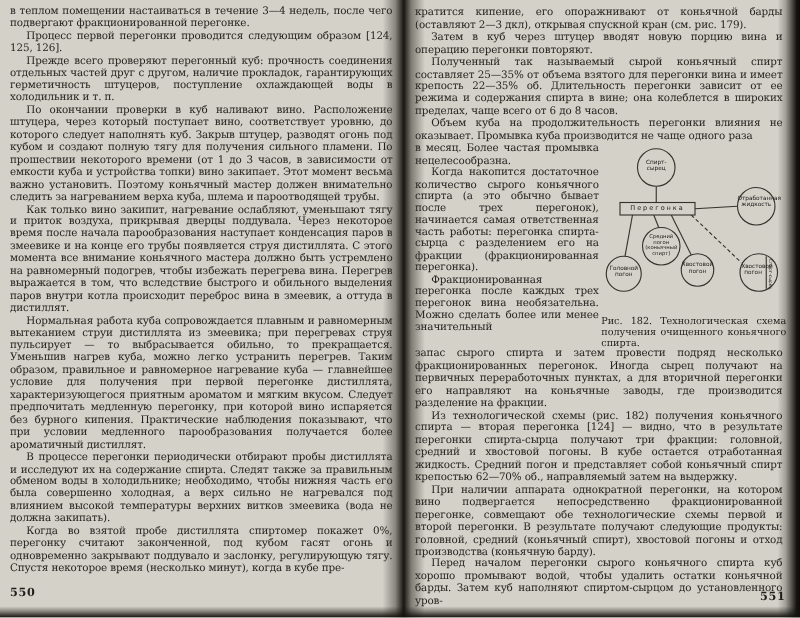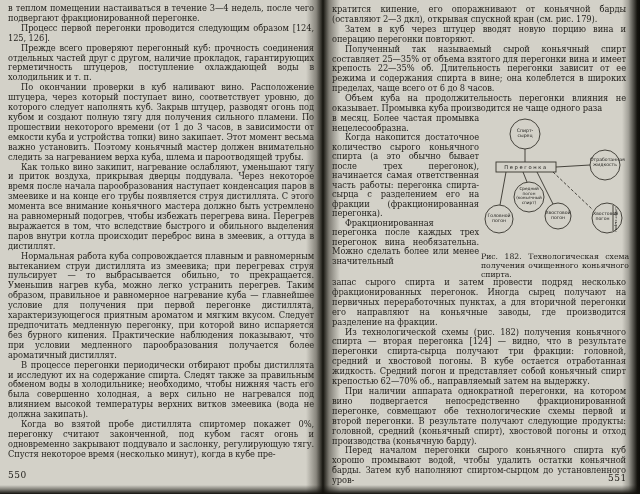--- a/index.html
+++ b/index.html
@@ -10,21 +10,21 @@
     color:#211f1b;
   }
   .page{position:absolute;top:0;}
   .para{margin:0;text-align:justify;font-size:8.3px;line-height:9.9px;letter-spacing:-0.1px;}
   .indent{text-indent:13px;}
   #left-text{position:absolute;left:8px;top:4px;width:306px;}
   #right-top{position:absolute;left:332px;top:5px;width:294px;}
   #right-col{position:absolute;left:332px;top:114px;width:147px;}
   #right-col .para{line-height:9.5px;}
   #right-bottom{position:absolute;left:332px;top:278px;width:294px;}
-  .pagenum{position:absolute;font-size:9px;font-weight:normal;letter-spacing:0.5px;}
+  .pagenum{position:absolute;font-size:9px;font-weight:bold;letter-spacing:0.5px;}
   #pagenum-left{left:8px;top:470px;}
   #pagenum-right{left:608px;top:473px;}
   
   #figure182{position:absolute;left:479px;top:113px;width:151px;height:165px;}
   #figure182 svg{position:absolute;left:0;top:0;}
   .dlabel{position:absolute;font-size:4.6px;line-height:5px;text-align:center;
     color:#1c1b18;font-family:"DejaVu Sans","Liberation Sans",sans-serif;}
   #lbl-process{font-size:5.2px;letter-spacing:1.6px;line-height:10px;}
   #lbl-middle{font-size:4.2px;line-height:4.6px;}
   #lbl-recycle-side{transform:rotate(90deg);transform-origin:0 0;font-size:3.6px;line-height:4px;

